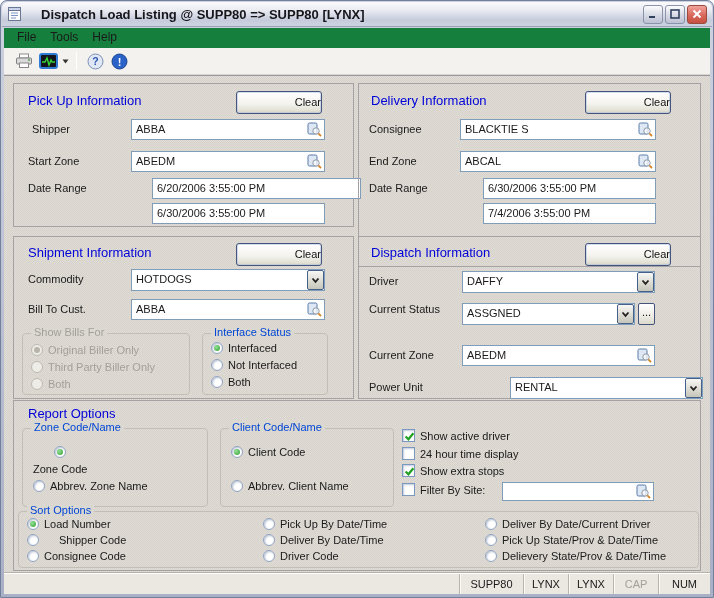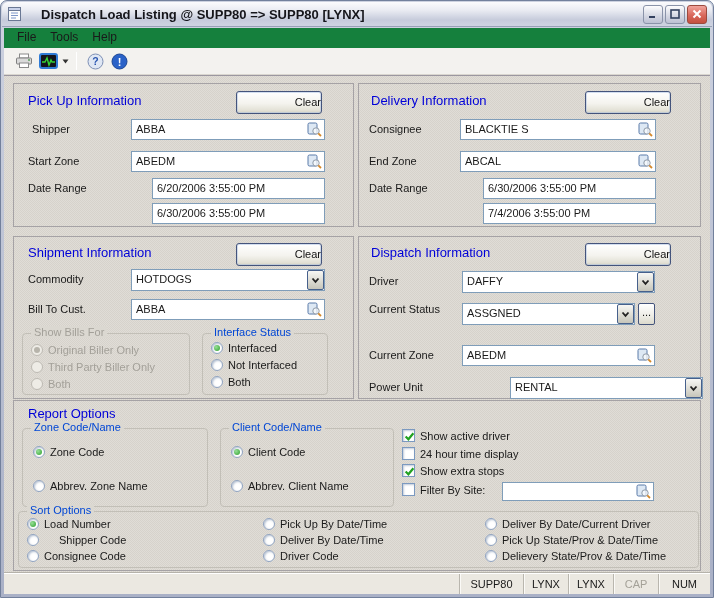--- a/index.html
+++ b/index.html
@@ -185,29 +185,29 @@
           <div class="tbox" style="left:117px;top:67px;width:194px;">
             <span>ABEDM</span>
             <svg class="mag" viewBox="0 0 15 15">
               <rect x="1" y="1" width="9" height="11" rx="1.5" fill="#dde8f4" stroke="#5a7aa8"></rect>
               <circle cx="9" cy="9" r="3.2" fill="rgba(255,255,255,.65)" stroke="#8f9aa8"></circle>
               <line x1="11.3" y1="11.3" x2="14" y2="14" stroke="#d4882a" stroke-width="1.8"></line>
             </svg>
           </div>
 
           <span class="lbl" style="left:14px;top:98px;">Date Range</span>
-          <div class="tbox" style="left:138px;top:94px;width:173px;">
+          <div class="tbox" style="left:138px;top:94px;width:209px;">
             <span>6/20/2006 3:55:00 PM</span>
           </div>
           <div class="tbox" style="left:138px;top:119px;width:173px;">
             <span>6/30/2006 3:55:00 PM</span>
           </div>
         </div>
 
-        <div class="group" style="left:354px;top:7px;width:343px;height:144px;">
+        <div class="group" style="left:354px;top:7px;width:343px;height:184px;">
           <span class="ghead" style="left:12px;top:9px;">Delivery Information</span>
           <span class="btn" style="left:226px;top:7px;width:86px;">Clear</span>
 
           <span class="lbl" style="left:10px;top:39px;">Consignee</span>
           <div class="tbox" style="left:101px;top:35px;width:196px;">
             <span>BLACKTIE S</span>
             <svg class="mag" viewBox="0 0 15 15">
               <rect x="1" y="1" width="9" height="11" rx="1.5" fill="#dde8f4" stroke="#5a7aa8"></rect>
               <circle cx="9" cy="9" r="3.2" fill="rgba(255,255,255,.65)" stroke="#8f9aa8"></circle>
               <line x1="11.3" y1="11.3" x2="14" y2="14" stroke="#d4882a" stroke-width="1.8"></line>
@@ -334,21 +334,21 @@
                 </svg>
             </span>
           </div>
         </div>
 
         <div class="group" style="left:9px;top:324px;width:688px;height:171px;">
           <span class="ghead" style="left:14px;top:5px;">Report Options</span>
 
           <div class="fs" style="left:8px;top:27px;width:186px;height:79px;">
             <span class="cap">Zone Code/Name</span>
-            <span class="opt selected" style="left:10px;top:17px;">
+            <span class="opt selected" style="left:10px;top:17px;flex-direction:column;">
               <span class="radio"></span>
               <span>Zone Code</span>
             </span>
             <span class="opt" style="left:10px;top:51px;text-align:right;">
               <span class="radio"></span>
               <span>Abbrev. Zone Name</span>
             </span>
           </div>
 
           <div class="fs" style="left:206px;top:27px;width:174px;height:79px;">

